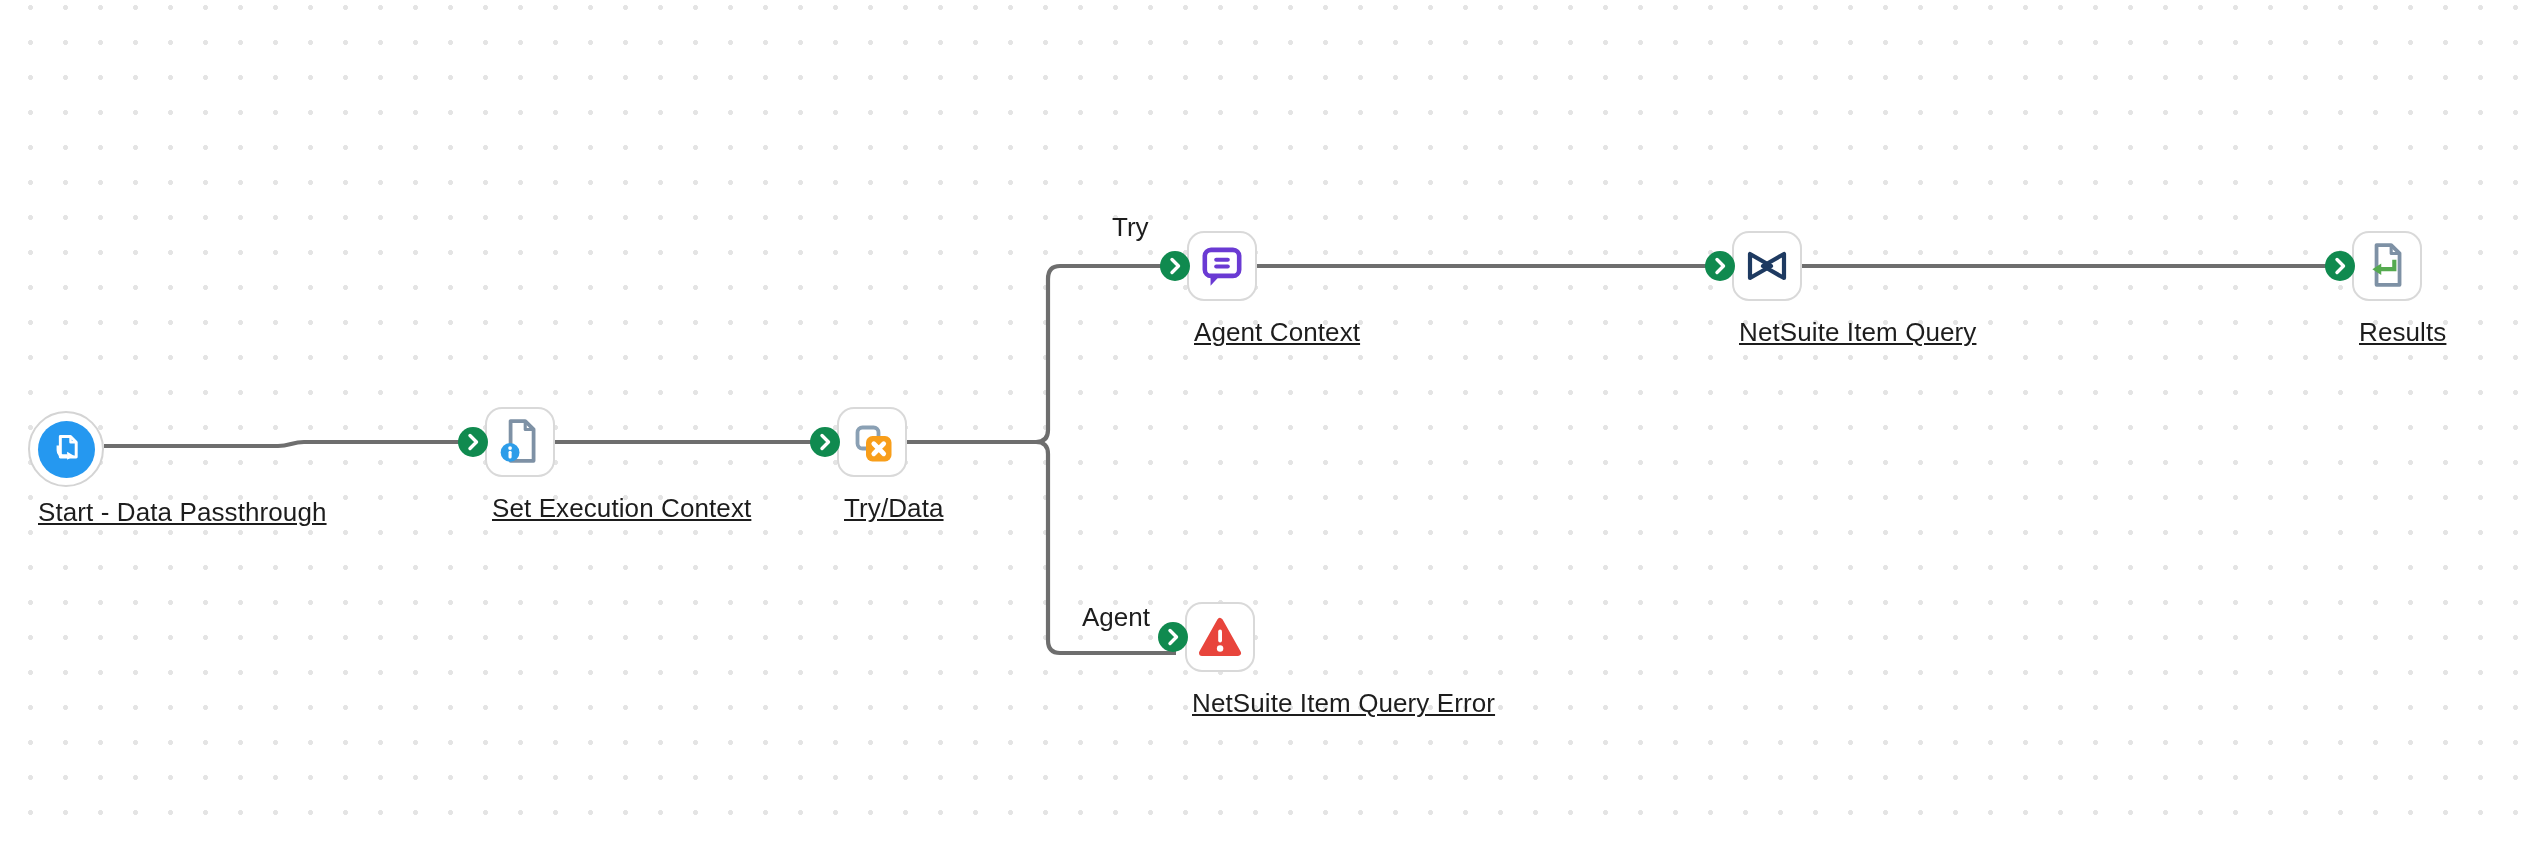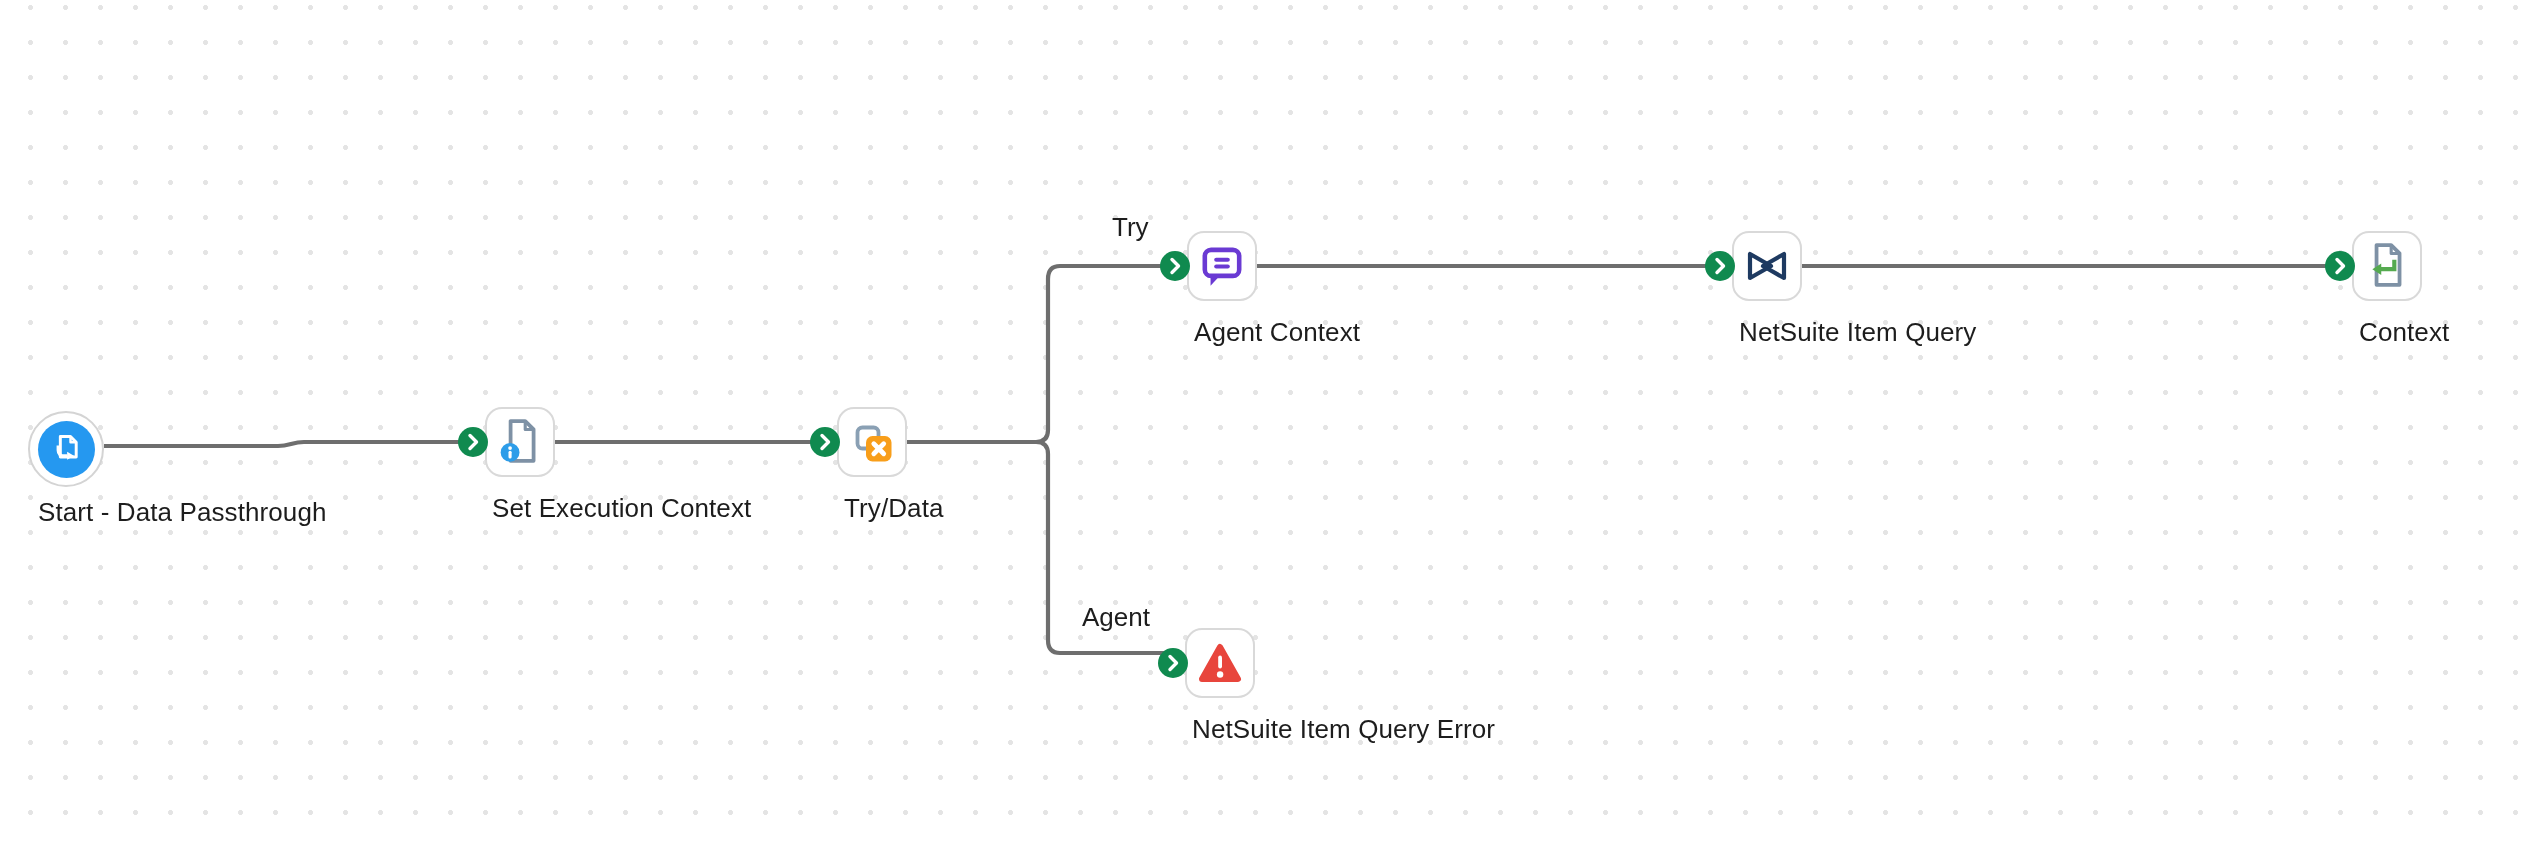--- a/index.html
+++ b/index.html
@@ -20,21 +20,21 @@
   .box{
     position:absolute;inset:0;background:#ffffff;border:2px solid #d9d9d9;
     border-radius:17px;display:flex;align-items:center;justify-content:center;
   }
   .port{
     position:absolute;left:-27px;top:20px;width:30px;height:30px;border-radius:50%;
     background:#108a4f;display:flex;align-items:center;justify-content:center;z-index:4;
   }
   .label{
     position:absolute;top:86px;left:7px;font-size:26px;color:#1d1d1d;
-    white-space:nowrap;letter-spacing:0.1px;
+    white-space:nowrap;letter-spacing:0.1px;text-decoration:underline;
   }
   .start-outer{
     position:absolute;left:0;top:0;width:76px;height:76px;border-radius:50%;
     background:#ffffff;border:2px solid #d4d4d4;box-sizing:border-box;
     display:flex;align-items:center;justify-content:center;
   }
   .start-inner{
     width:57px;height:57px;border-radius:50%;background:#2598f0;
     display:flex;align-items:center;justify-content:center;
   }
@@ -143,24 +143,24 @@
       </svg>
     </div>
     <div class="box">
       <svg width="46" height="46" viewBox="0 0 44 44">
         <path d="M12 2 H26 L34 10 V40 H12 Z" fill="#ffffff" stroke="#7e91a5" stroke-width="3.6" stroke-linejoin="round"></path>
         <path d="M26 2 V10 H34" fill="none" stroke="#7e91a5" stroke-width="3" stroke-linejoin="round"></path>
         <path d="M29 16 V25 H16" fill="none" stroke="#55aa4f" stroke-width="4"></path>
         <polygon points="8,25 16.5,19.5 16.5,30.5" fill="#55aa4f"></polygon>
       </svg>
     </div>
-    <div class="label">Context</div>
+    <div class="label">Results</div>
   </div>
 
-  <div class="node" style="left:1185px;top:628px;">
+  <div class="node" style="left:1185px;top:602px;">
     <div class="port">
       <svg width="30" height="30" viewBox="0 0 30 30">
         <path d="M12 8.5 L18.5 15 L12 21.5" fill="none" stroke="#ffffff" stroke-width="3.4" stroke-linecap="round" stroke-linejoin="round"></path>
       </svg>
     </div>
     <div class="box">
       <svg width="48" height="48" viewBox="0 0 48 48">
         <path d="M24 8 L42 40 H6 Z" fill="#e8453c" stroke="#e8453c" stroke-width="6" stroke-linejoin="round"></path>
         <rect x="22.2" y="16.5" width="3.8" height="13" rx="1.9" fill="#ffffff"></rect>
         <circle cx="24.1" cy="35.5" r="3.2" fill="#ffffff"></circle>

